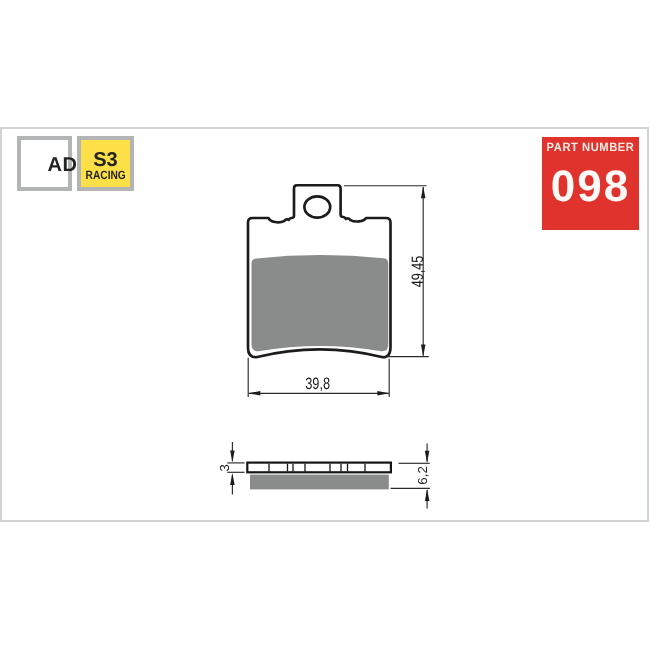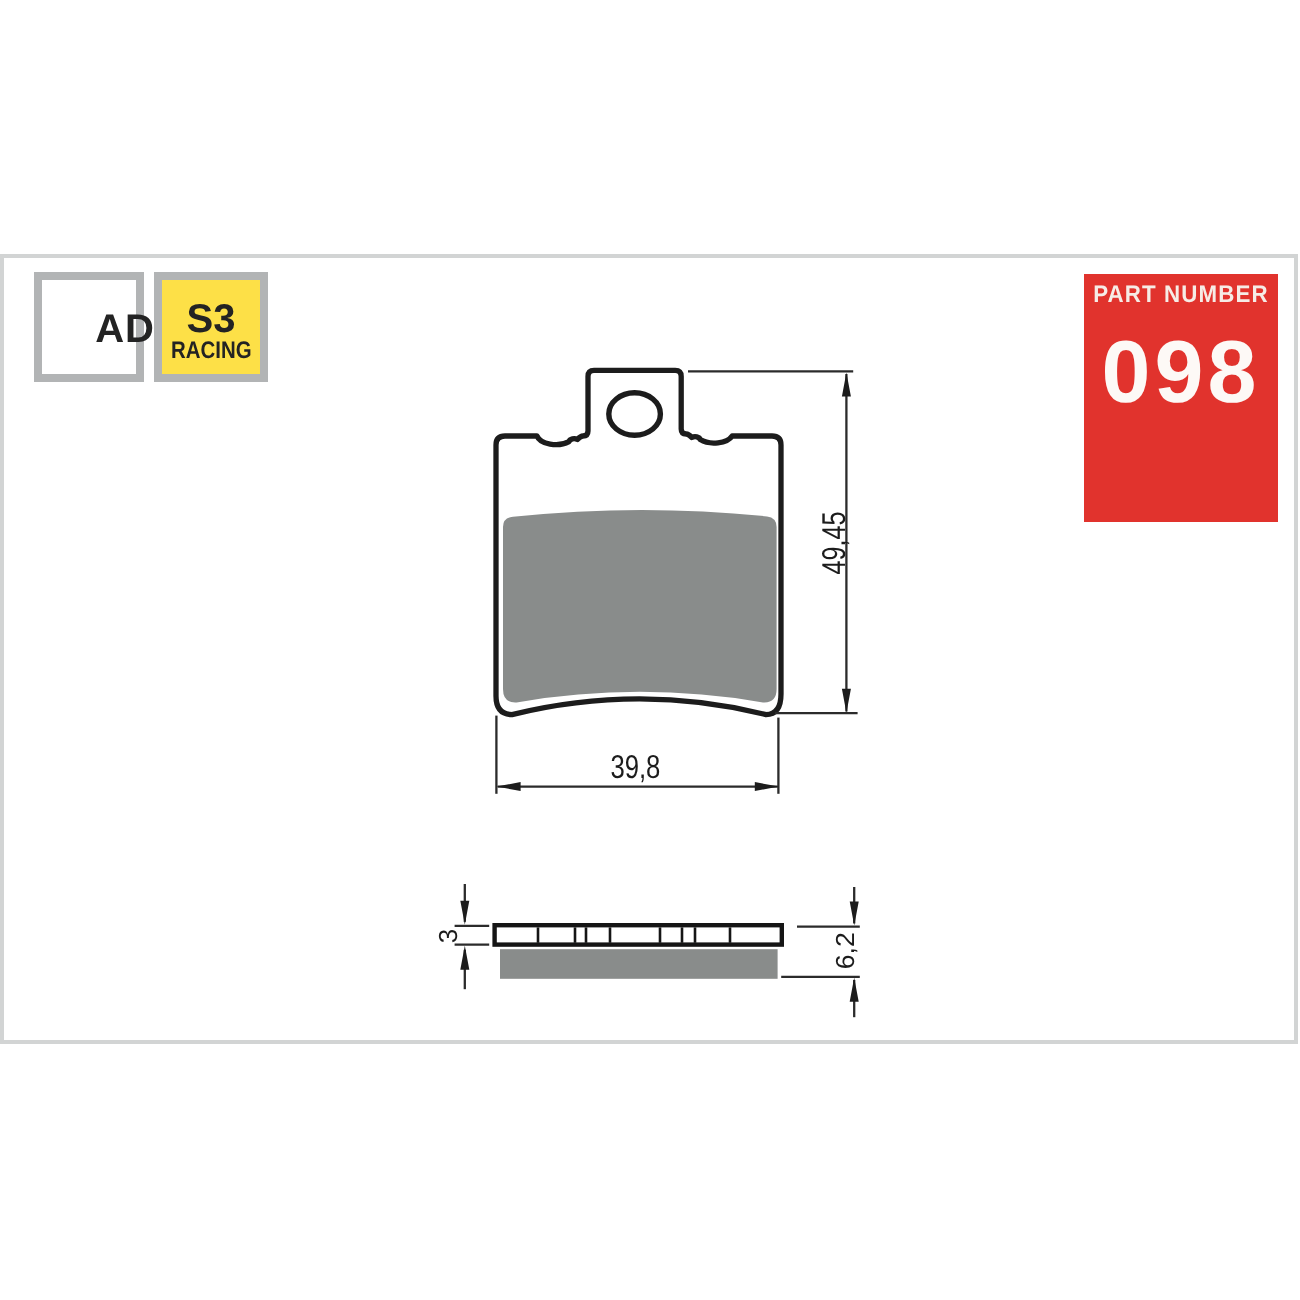--- a/index.html
+++ b/index.html
@@ -13,21 +13,21 @@
 
 <div class="abs" style="left:17px;top:136px;width:47px;height:47px;border:4px solid #b2b4b5;background:#fff;display:flex;align-items:center;justify-content:center;">
   <span style="font-size:20px;font-weight:bold;color:#232323;letter-spacing:0.5px;position:relative;top:2px;margin-left:36px;">AD</span>
 </div>
 
 <div class="abs" style="left:77px;top:136px;width:49px;height:47px;border:4px solid #b2b4b5;background:#fde047;display:flex;flex-direction:column;align-items:center;justify-content:center;">
   <span style="font-size:20px;font-weight:bold;color:#232323;line-height:15px;position:relative;top:2px;">S3</span>
   <span style="font-size:12px;font-weight:bold;color:#232323;line-height:11px;transform:scaleX(0.85);position:relative;top:4px;">RACING</span>
 </div>
 
-<div class="abs" style="left:542px;top:137px;width:97px;height:124px;background:#e1332d;text-align:center;">
+<div class="abs" style="left:542px;top:137px;width:97px;height:93px;background:#e1332d;text-align:center;">
   <div style="margin-top:3px;font-size:12px;font-weight:bold;color:#f6ece6;letter-spacing:0.6px;transform:scaleX(0.93);">PART NUMBER</div>
   <div style="margin-top:8px;font-size:44px;font-weight:bold;color:#fdf9f6;letter-spacing:2px;">098</div>
 </div>
 
 <svg class="abs" style="left:0;top:0;text-rendering:geometricPrecision;" width="650" height="650" viewBox="0 0 650 650">
   <g fill="none" stroke="#1c1c1c" stroke-width="2.65" stroke-linejoin="round" stroke-linecap="round">
 
     <path fill="#ffffff" d="M 252.5 218
       H 268.5
       A 9.6 5.4 0 0 0 284.5 220.8

